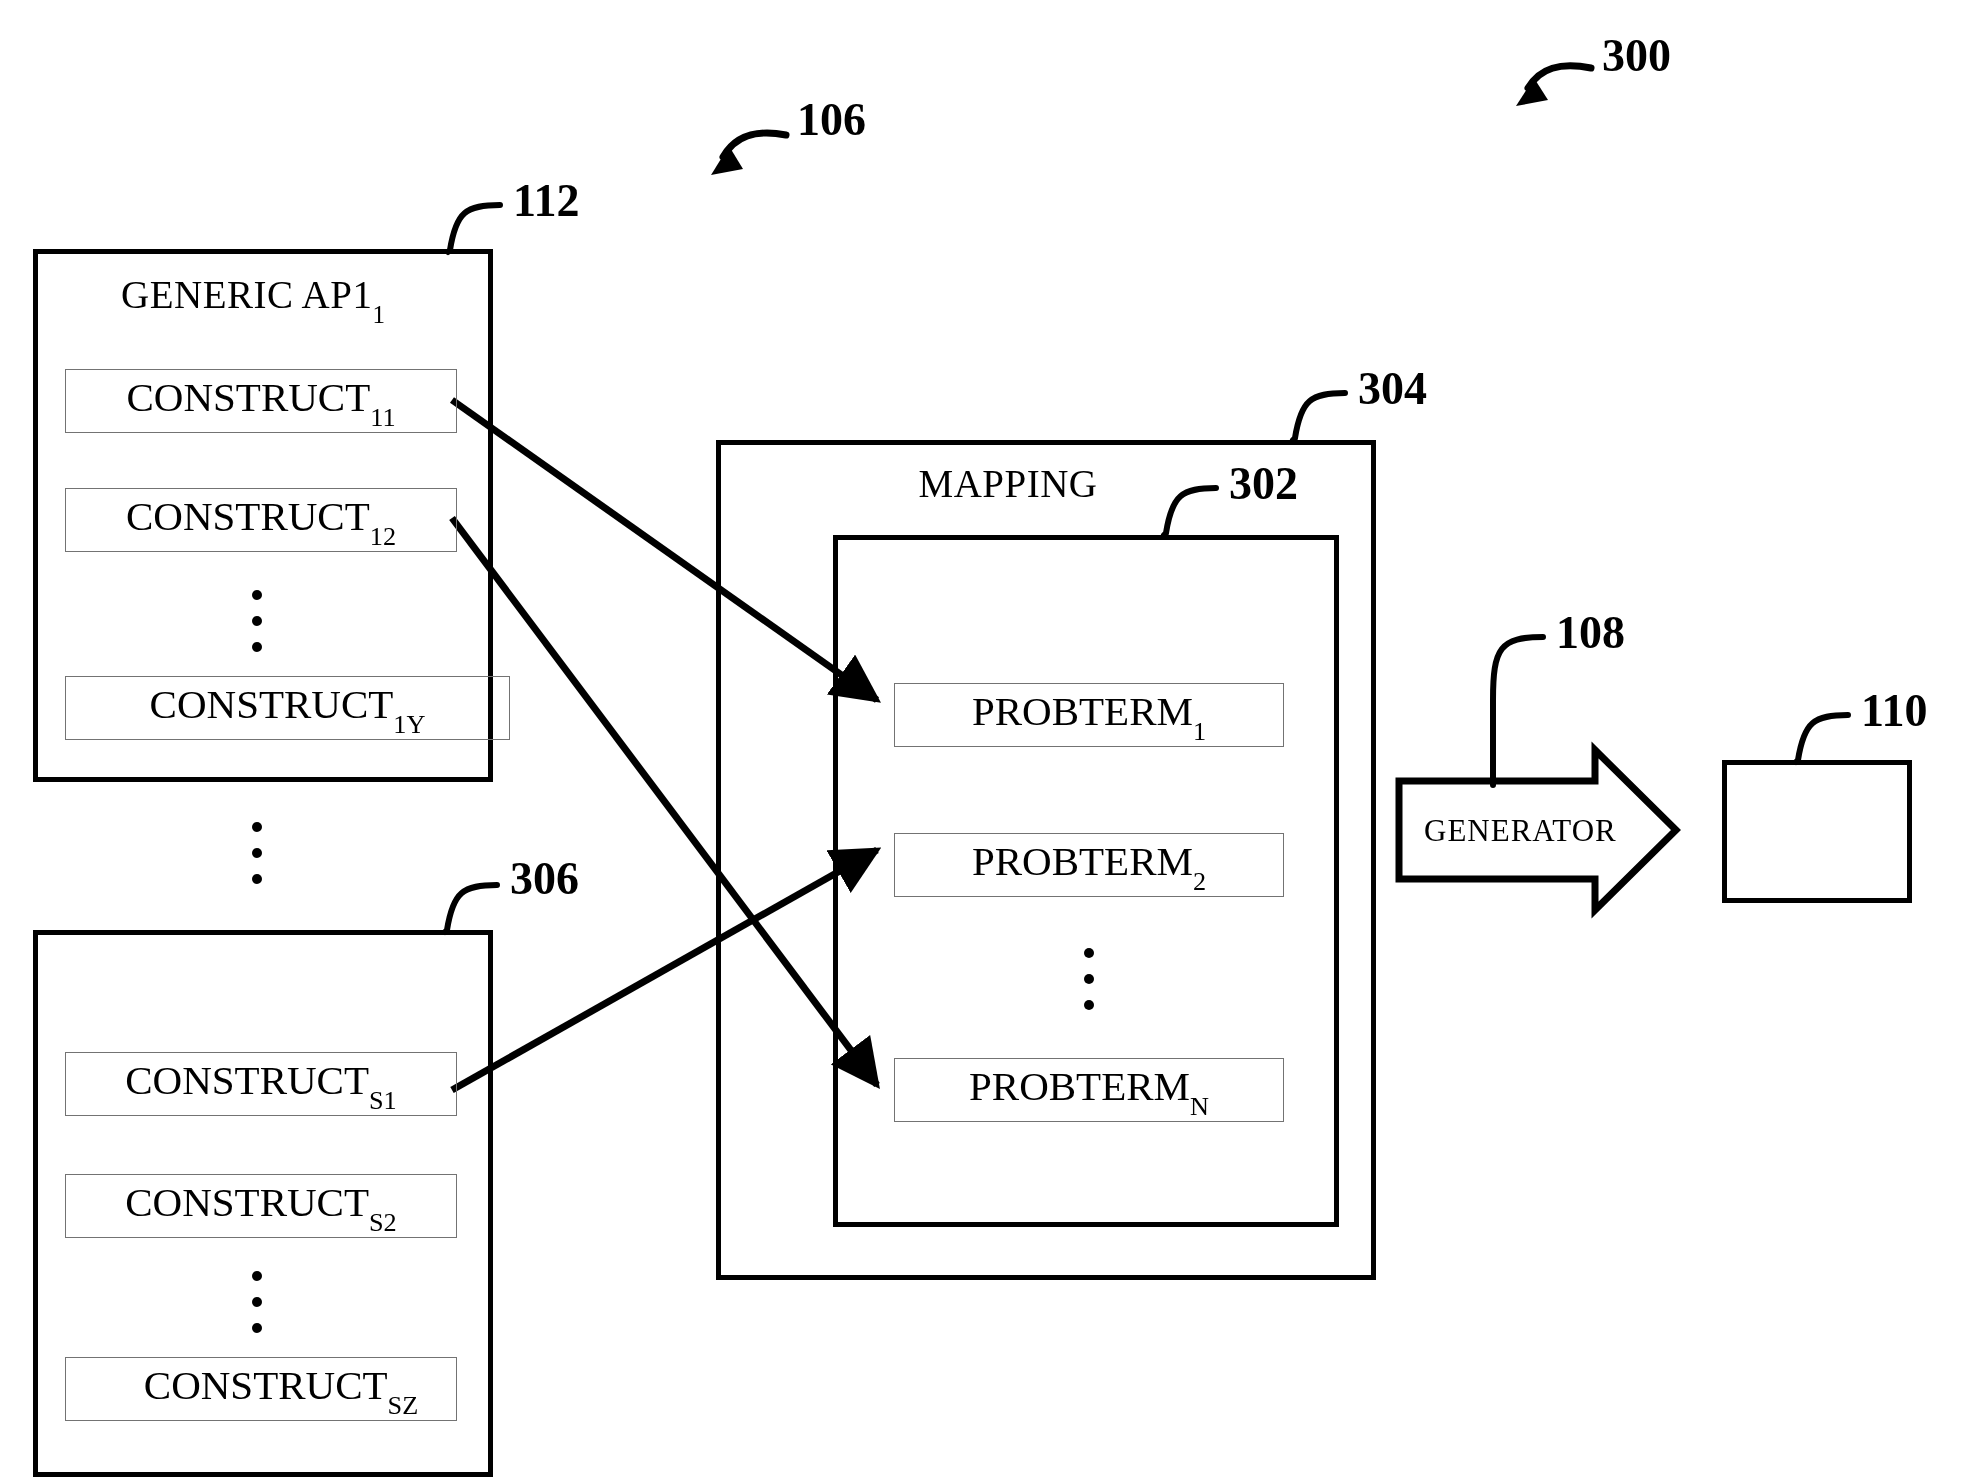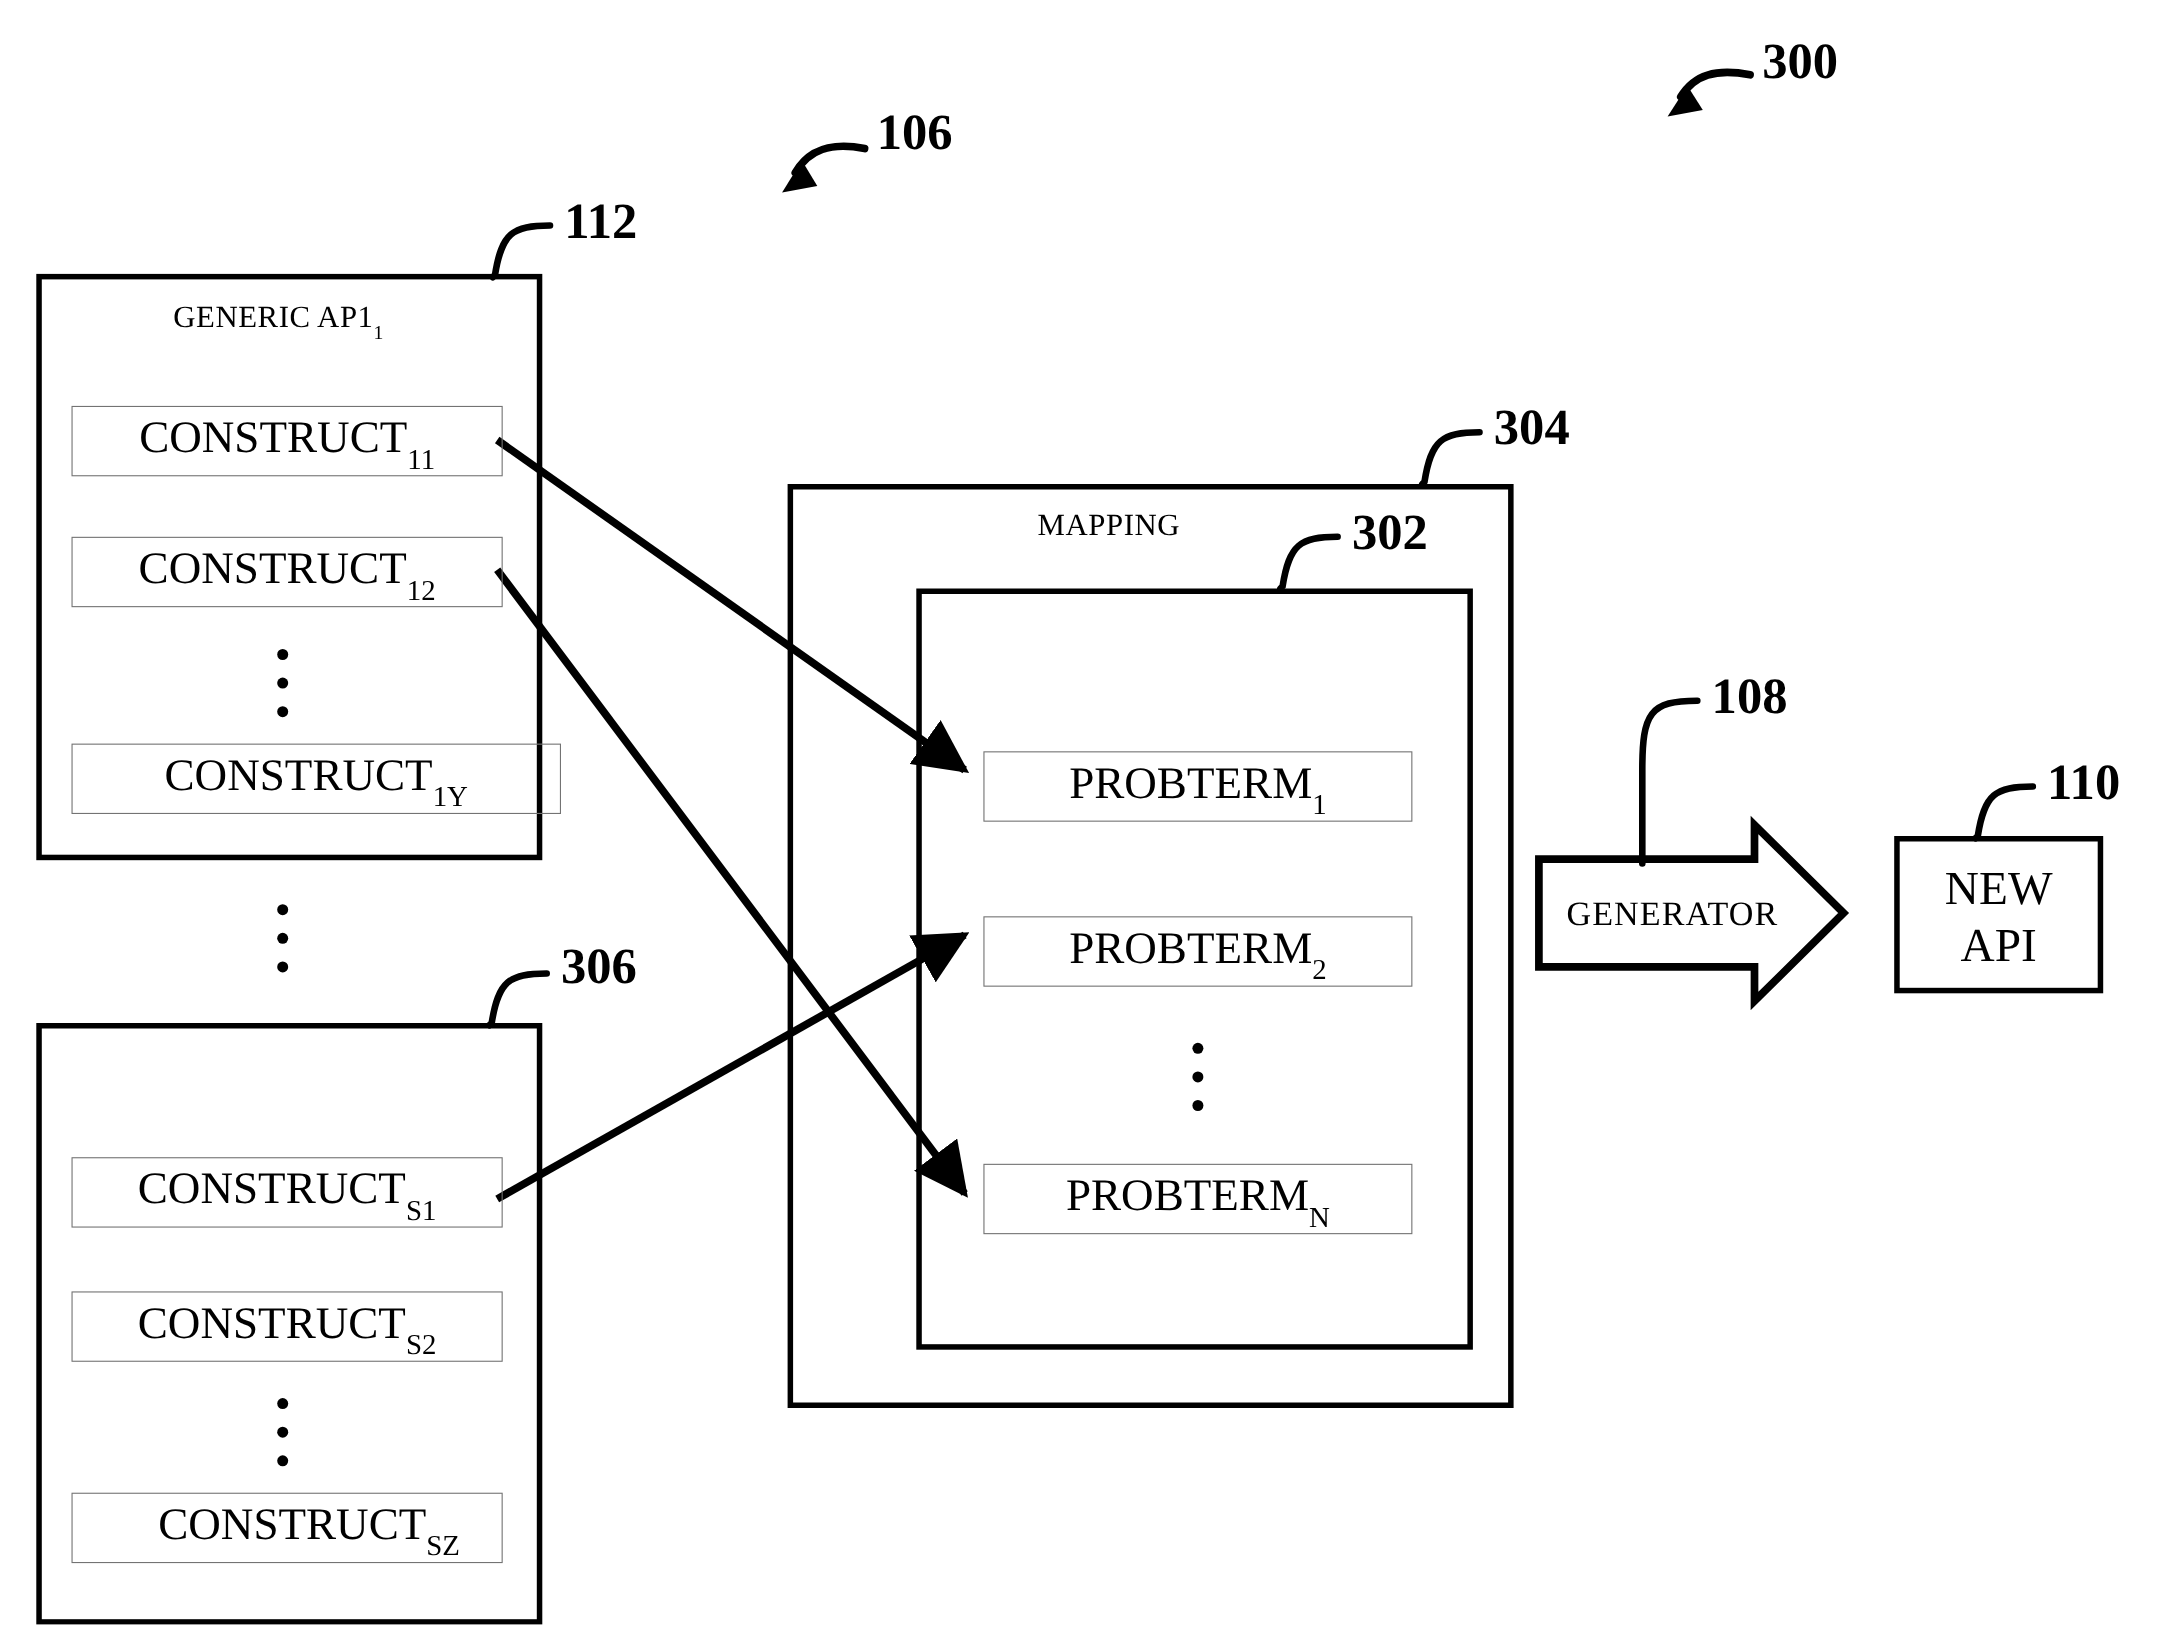--- a/index.html
+++ b/index.html
@@ -38,21 +38,21 @@
     border: 1px solid #737373;
     background: transparent;
     display: flex;
     align-items: center;
     justify-content: center;
   }
   
   .label {
     position: absolute;
     white-space: nowrap;
-    font-size: 28px;
+    font-size: 39px;
     letter-spacing: 0.5px;
     line-height: 1;
   }
   .label-center {
     text-align: center;
   }
   .constructs-label {
     font-size: 41px;
     white-space: nowrap;
     line-height: 1;
@@ -259,18 +259,14 @@
     </div>
 
   <div class="box-inner" style="left:894px; top:1058px; width:390px; height:64px;">
     <span class="constructs-label"><span>PROBTERM</span><span class="sub">N</span></span>
   </div>
 
   <div class="gen-text" style="left:1424px; top:813px;">GENERATOR</div>
 
   <div class="box" style="left:1722px; top:760px; width:190px; height:143px;">
   </div>
-  <div class="newapi-text" style="left:1722px; top:783px; width:190px;">
-    <div>NEW</div>
-    <div>API</div>
-  </div>
 
 </div>
 
 </body></html>

